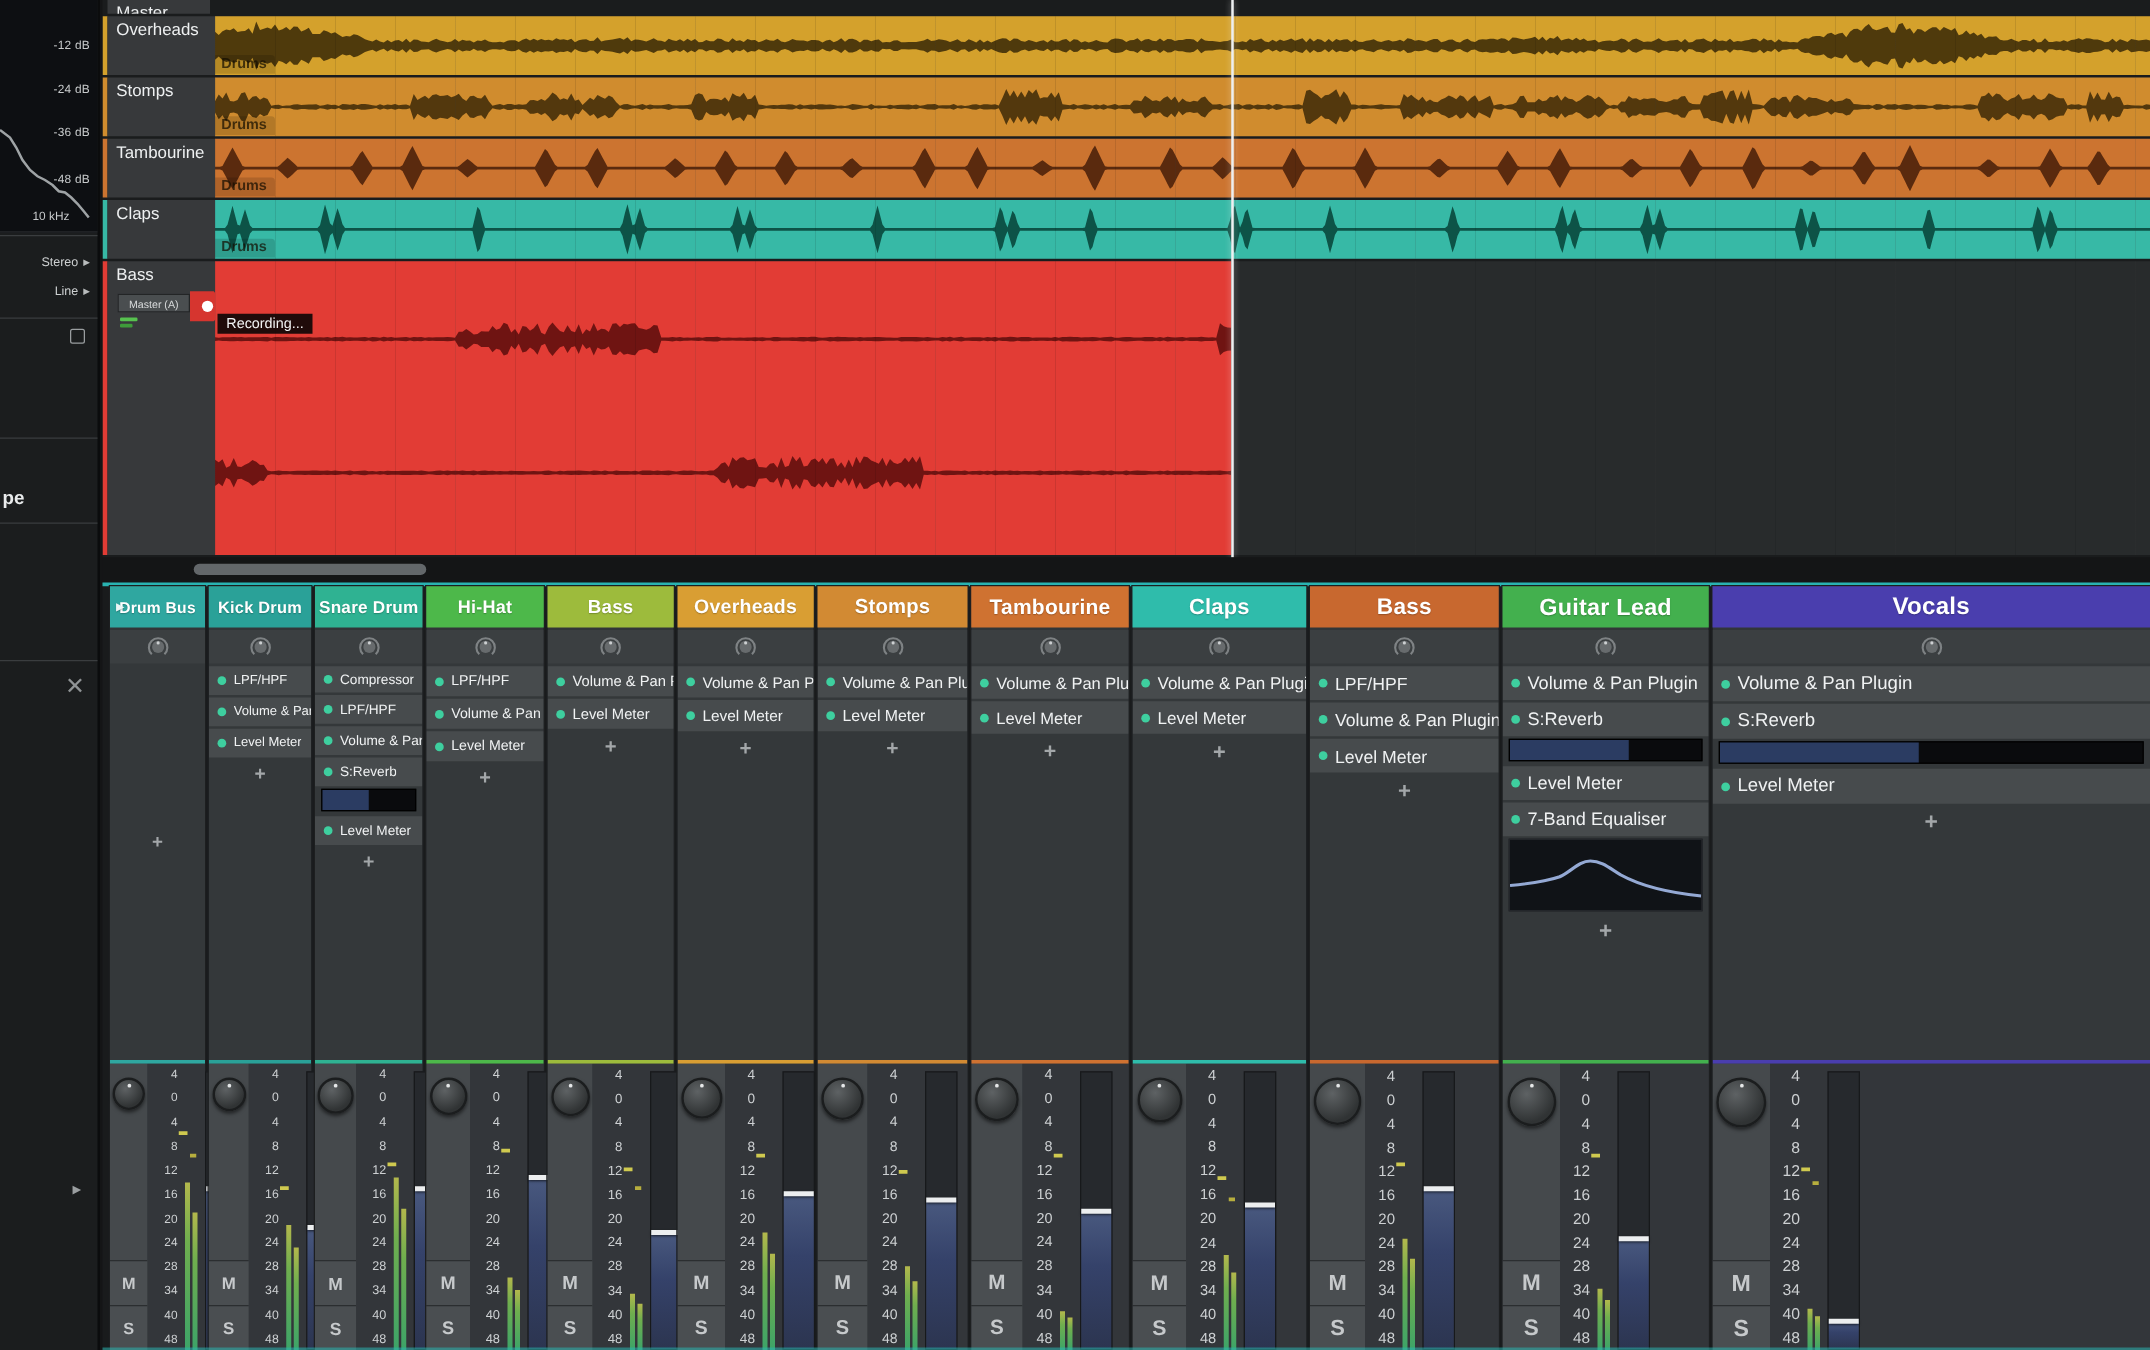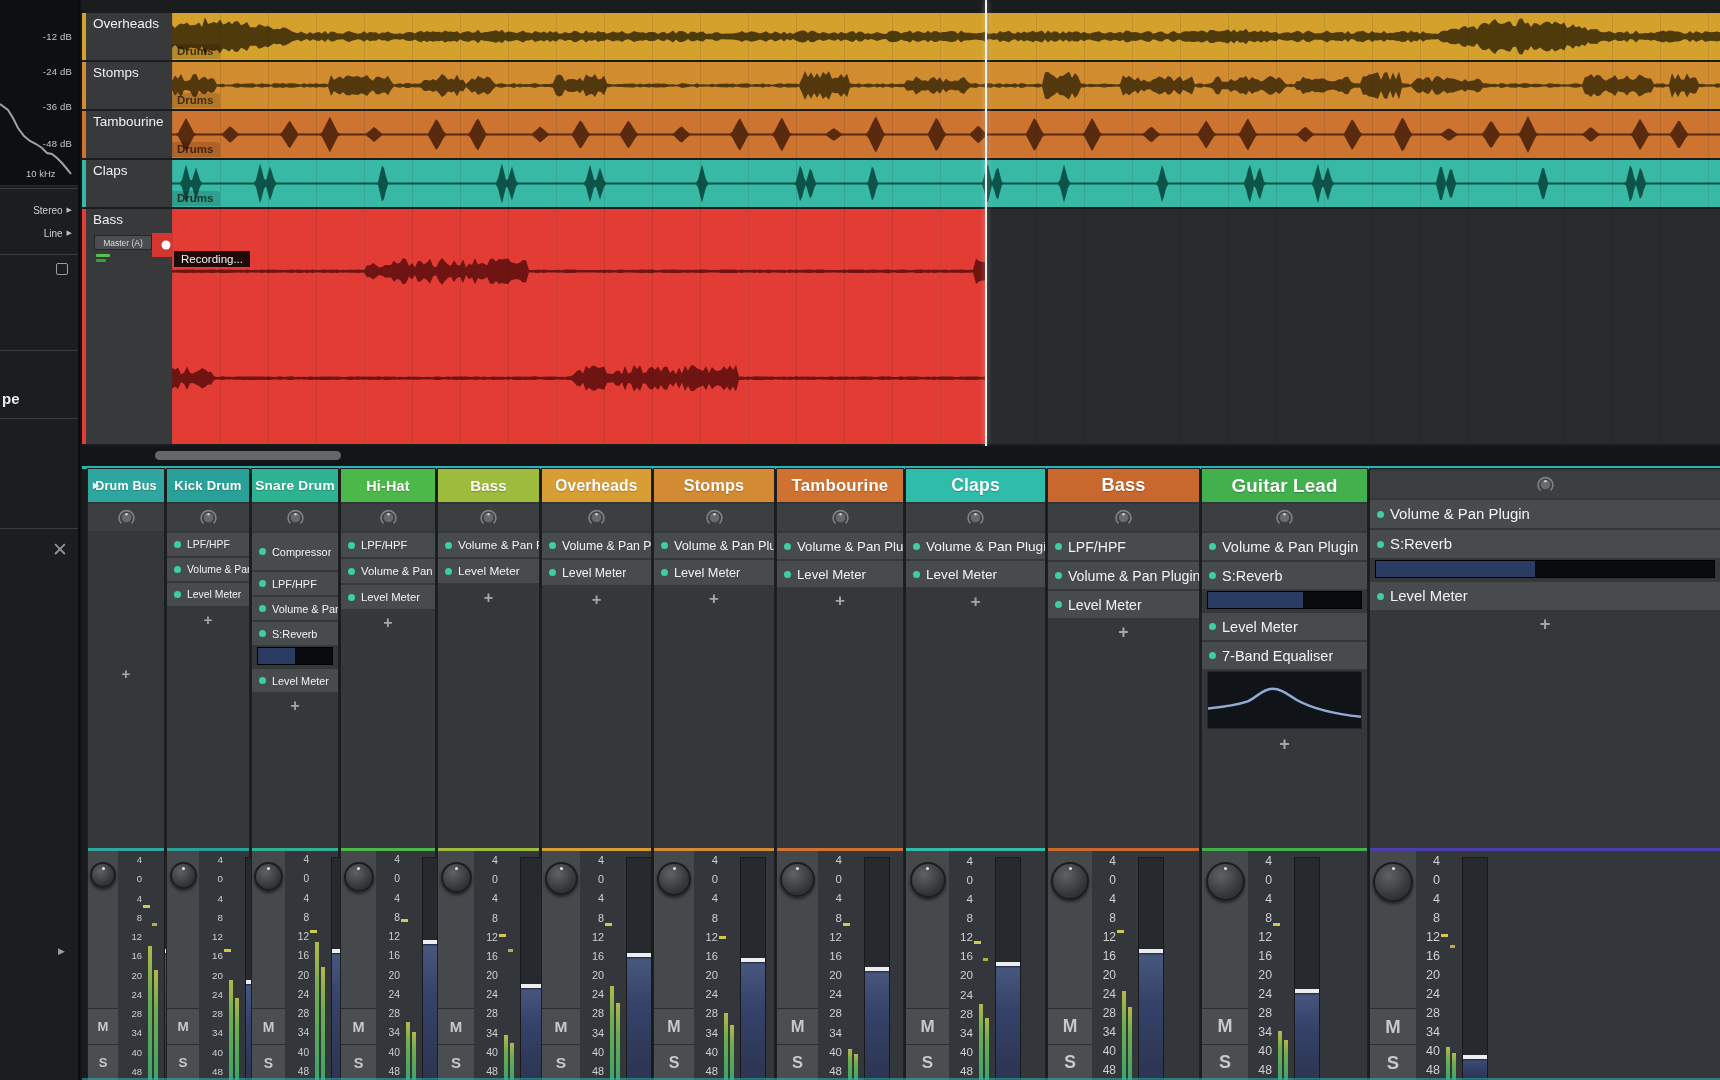--- a/index.html
+++ b/index.html
@@ -111,20 +111,25 @@
     <div class="sdiv" style="top:350px"></div>
     <div id="cut-text">pe</div>
     <div class="sdiv" style="top:418px"></div>
     <div class="sdiv" style="top:528px"></div>
     <div id="close-x">✕</div>
     <div id="bottom-arrow">▶</div>
   </aside>
 
   <div id="main">
     <section id="arrange">
+        <div class="trow" style="top:0;height:11px">
+          <div class="thead" style="left:4px;width:82px">
+            <div class="tname" style="padding-top:2px">Master</div>
+          </div>
+        </div>
         <div class="trow" style="top:13px;height:47px">
           <div class="sliver" style="background:#d4a12c"></div>
           <div class="thead">
             <div class="tname">Overheads</div>
           </div>
           <div class="lane">
             <div class="clip" style="left:0;width:1548px;background:#d4a12c">
               <svg width="1548" height="47" viewBox="0 0 1548 47" preserveAspectRatio="none">
                 <path d="M0.0 12.3 L3.0 14.9 L6.0 11.9 L9.0 10.5 L12.0 11.2 L15.0 9.6 L18.0 12.6 L21.0 11.9 L24.0 11.7 L27.0 9.5 L30.0 13.9 L33.0 4.2 L36.0 10.9 L39.0 9.9 L42.0 9.0 L45.0 10.2 L48.0 6.5 L51.0 11.4 L54.0 10.4 L57.0 8.6 L60.0 11.2 L63.0 8.2 L66.0 8.3 L69.0 12.2 L72.0 10.9 L75.0 9.1 L78.0 14.2 L81.0 14.2 L84.0 14.2 L87.0 11.2 L90.0 12.2 L93.0 13.7 L96.0 12.8 L99.0 14.8 L102.0 16.6 L105.0 15.7 L108.0 16.2 L111.0 14.3 L114.0 15.0 L117.0 16.6 L120.0 18.4 L123.0 19.4 L126.0 20.2 L129.0 18.6 L132.0 20.1 L135.0 21.0 L138.0 18.9 L141.0 20.7 L144.0 19.4 L147.0 18.9 L150.0 20.6 L153.0 17.9 L156.0 20.9 L159.0 18.5 L162.0 18.7 L165.0 20.2 L168.0 20.4 L171.0 20.7 L174.0 19.1 L177.0 18.0 L180.0 19.3 L183.0 20.0 L186.0 20.8 L189.0 20.2 L192.0 18.2 L195.0 20.4 L198.0 18.8 L201.0 19.6 L204.0 19.3 L207.0 21.0 L210.0 19.4 L213.0 19.8 L216.0 18.5 L219.0 20.1 L222.0 20.7 L225.0 20.7 L228.0 20.3 L231.0 20.9 L234.0 19.5 L237.0 19.1 L240.0 19.2 L243.0 20.6 L246.0 18.7 L249.0 17.8 L252.0 19.4 L255.0 17.9 L258.0 19.3 L261.0 18.2 L264.0 19.1 L267.0 18.8 L270.0 19.5 L273.0 17.6 L276.0 18.7 L279.0 18.4 L282.0 19.2 L285.0 17.9 L288.0 20.8 L291.0 19.2 L294.0 18.5 L297.0 18.3 L300.0 19.7 L303.0 19.5 L306.0 16.8 L309.0 20.1 L312.0 19.3 L315.0 19.0 L318.0 18.6 L321.0 17.9 L324.0 17.3 L327.0 18.8 L330.0 16.8 L333.0 20.0 L336.0 18.6 L339.0 18.8 L342.0 19.4 L345.0 20.1 L348.0 18.9 L351.0 17.6 L354.0 19.4 L357.0 19.6 L360.0 20.6 L363.0 18.0 L366.0 19.1 L369.0 19.8 L372.0 18.4 L375.0 20.2 L378.0 17.9 L381.0 19.7 L384.0 18.2 L387.0 20.7 L390.0 20.5 L393.0 18.9 L396.0 20.0 L399.0 19.9 L402.0 17.8 L405.0 18.2 L408.0 20.0 L411.0 20.5 L414.0 17.6 L417.0 19.8 L420.0 19.1 L423.0 20.6 L426.0 18.1 L429.0 19.2 L432.0 18.9 L435.0 20.7 L438.0 19.7 L441.0 18.4 L444.0 19.4 L447.0 19.5 L450.0 17.9 L453.0 20.1 L456.0 20.8 L459.0 19.8 L462.0 18.1 L465.0 19.1 L468.0 19.4 L471.0 19.3 L474.0 20.2 L477.0 19.0 L480.0 18.9 L483.0 19.3 L486.0 21.0 L489.0 19.4 L492.0 18.8 L495.0 20.7 L498.0 19.5 L501.0 17.6 L504.0 20.4 L507.0 18.1 L510.0 18.0 L513.0 19.0 L516.0 20.9 L519.0 18.8 L522.0 18.8 L525.0 20.0 L528.0 18.9 L531.0 18.6 L534.0 21.0 L537.0 20.6 L540.0 20.8 L543.0 19.3 L546.0 19.2 L549.0 20.7 L552.0 20.7 L555.0 20.5 L558.0 20.6 L561.0 20.6 L564.0 19.9 L567.0 19.4 L570.0 17.9 L573.0 19.7 L576.0 19.4 L579.0 18.3 L582.0 18.8 L585.0 19.4 L588.0 20.6 L591.0 19.5 L594.0 18.3 L597.0 20.3 L600.0 20.6 L603.0 18.4 L606.0 19.6 L609.0 21.0 L612.0 18.5 L615.0 20.9 L618.0 19.4 L621.0 20.9 L624.0 19.5 L627.0 18.3 L630.0 17.6 L633.0 17.7 L636.0 19.9 L639.0 17.8 L642.0 18.0 L645.0 19.7 L648.0 20.4 L651.0 19.0 L654.0 19.8 L657.0 20.7 L660.0 19.7 L663.0 19.2 L666.0 21.0 L669.0 18.8 L672.0 20.2 L675.0 20.2 L678.0 18.8 L681.0 18.1 L684.0 20.5 L687.0 18.4 L690.0 18.7 L693.0 20.9 L696.0 20.0 L699.0 21.0 L702.0 20.2 L705.0 18.9 L708.0 20.1 L711.0 20.7 L714.0 20.9 L717.0 18.5 L720.0 17.7 L723.0 17.9 L726.0 18.5 L729.0 20.5 L732.0 19.2 L735.0 19.0 L738.0 17.6 L741.0 20.2 L744.0 18.6 L747.0 18.2 L750.0 19.6 L753.0 19.9 L756.0 17.7 L759.0 19.9 L762.0 18.1 L765.0 18.3 L768.0 19.8 L771.0 19.0 L774.0 19.0 L777.0 18.2 L780.0 18.1 L783.0 18.6 L786.0 20.8 L789.0 17.5 L792.0 19.4 L795.0 19.7 L798.0 19.7 L801.0 20.2 L804.0 20.5 L807.0 20.0 L810.0 19.8 L813.0 18.6 L816.0 20.8 L819.0 20.7 L822.0 19.9 L825.0 20.7 L828.0 18.1 L831.0 19.6 L834.0 18.8 L837.0 17.8 L840.0 20.1 L843.0 20.8 L846.0 18.8 L849.0 20.3 L852.0 18.5 L855.0 19.8 L858.0 19.0 L861.0 17.8 L864.0 19.6 L867.0 18.5 L870.0 17.6 L873.0 20.7 L876.0 17.6 L879.0 20.1 L882.0 18.2 L885.0 18.7 L888.0 20.7 L891.0 18.2 L894.0 20.6 L897.0 18.2 L900.0 19.4 L903.0 18.6 L906.0 18.4 L909.0 20.5 L912.0 18.7 L915.0 20.3 L918.0 20.6 L921.0 19.5 L924.0 19.1 L927.0 18.3 L930.0 20.0 L933.0 20.6 L936.0 19.6 L939.0 18.9 L942.0 20.2 L945.0 19.8 L948.0 18.7 L951.0 20.2 L954.0 17.6 L957.0 18.1 L960.0 19.5 L963.0 19.0 L966.0 19.5 L969.0 20.4 L972.0 19.2 L975.0 18.2 L978.0 18.2 L981.0 20.7 L984.0 20.0 L987.0 18.8 L990.0 18.6 L993.0 20.4 L996.0 20.9 L999.0 19.0 L1002.0 18.0 L1005.0 20.0 L1008.0 20.5 L1011.0 18.8 L1014.0 18.3 L1017.0 18.6 L1020.0 17.9 L1023.0 18.0 L1026.0 18.7 L1029.0 17.6 L1032.0 17.9 L1035.0 19.7 L1038.0 16.9 L1041.0 17.1 L1044.0 17.9 L1047.0 18.5 L1050.0 18.0 L1053.0 17.4 L1056.0 16.4 L1059.0 18.9 L1062.0 16.4 L1065.0 19.6 L1068.0 17.2 L1071.0 18.0 L1074.0 15.8 L1077.0 19.4 L1080.0 18.4 L1083.0 17.8 L1086.0 19.2 L1089.0 17.2 L1092.0 19.2 L1095.0 17.8 L1098.0 19.7 L1101.0 19.4 L1104.0 18.7 L1107.0 20.9 L1110.0 20.0 L1113.0 19.5 L1116.0 19.3 L1119.0 20.0 L1122.0 19.3 L1125.0 17.8 L1128.0 18.5 L1131.0 20.8 L1134.0 18.6 L1137.0 17.8 L1140.0 19.2 L1143.0 20.6 L1146.0 20.2 L1149.0 20.3 L1152.0 19.2 L1155.0 17.6 L1158.0 19.5 L1161.0 20.1 L1164.0 19.3 L1167.0 19.2 L1170.0 18.7 L1173.0 20.7 L1176.0 18.1 L1179.0 20.9 L1182.0 20.5 L1185.0 18.6 L1188.0 18.4 L1191.0 17.7 L1194.0 19.5 L1197.0 20.6 L1200.0 17.9 L1203.0 19.7 L1206.0 19.4 L1209.0 20.2 L1212.0 17.9 L1215.0 20.5 L1218.0 19.8 L1221.0 20.1 L1224.0 19.3 L1227.0 19.0 L1230.0 18.0 L1233.0 18.2 L1236.0 20.2 L1239.0 17.5 L1242.0 19.4 L1245.0 18.7 L1248.0 21.0 L1251.0 18.3 L1254.0 20.3 L1257.0 20.2 L1260.0 20.8 L1263.0 20.5 L1266.0 21.0 L1269.0 18.6 L1272.0 17.6 L1275.0 17.9 L1278.0 16.2 L1281.0 15.7 L1284.0 15.8 L1287.0 16.7 L1290.0 14.0 L1293.0 13.1 L1296.0 14.9 L1299.0 13.8 L1302.0 13.2 L1305.0 16.7 L1308.0 12.3 L1311.0 10.1 L1314.0 10.0 L1317.0 11.8 L1320.0 8.3 L1323.0 6.1 L1326.0 10.0 L1329.0 11.1 L1332.0 10.4 L1335.0 9.1 L1338.0 8.3 L1341.0 12.9 L1344.0 13.2 L1347.0 6.3 L1350.0 5.3 L1353.0 10.8 L1356.0 9.5 L1359.0 13.9 L1362.0 10.1 L1365.0 10.5 L1368.0 12.5 L1371.0 10.3 L1374.0 8.7 L1377.0 8.8 L1380.0 11.6 L1383.0 8.6 L1386.0 9.9 L1389.0 11.4 L1392.0 9.4 L1395.0 15.1 L1398.0 14.1 L1401.0 11.3 L1404.0 14.6 L1407.0 13.0 L1410.0 15.5 L1413.0 13.9 L1416.0 17.7 L1419.0 16.1 L1422.0 16.3 L1425.0 16.0 L1428.0 18.7 L1431.0 19.3 L1434.0 19.2 L1437.0 17.9 L1440.0 19.3 L1443.0 20.4 L1446.0 18.9 L1449.0 18.9 L1452.0 20.0 L1455.0 18.0 L1458.0 20.9 L1461.0 20.5 L1464.0 17.6 L1467.0 20.6 L1470.0 20.6 L1473.0 19.9 L1476.0 20.3 L1479.0 19.2 L1482.0 20.3 L1485.0 18.9 L1488.0 18.5 L1491.0 17.6 L1494.0 18.7 L1497.0 17.6 L1500.0 17.7 L1503.0 18.5 L1506.0 18.6 L1509.0 19.3 L1512.0 20.7 L1515.0 20.4 L1518.0 17.9 L1521.0 20.6 L1524.0 18.3 L1527.0 19.3 L1530.0 20.5 L1533.0 18.2 L1536.0 18.7 L1539.0 19.3 L1542.0 19.0 L1545.0 18.5 L1548.0 19.3 L1548.0 27.7 L1545.0 28.5 L1542.0 28.0 L1539.0 27.7 L1536.0 28.3 L1533.0 28.8 L1530.0 26.5 L1527.0 27.7 L1524.0 28.7 L1521.0 26.4 L1518.0 29.1 L1515.0 26.6 L1512.0 26.3 L1509.0 27.7 L1506.0 28.4 L1503.0 28.5 L1500.0 29.3 L1497.0 29.4 L1494.0 28.3 L1491.0 29.4 L1488.0 28.5 L1485.0 28.1 L1482.0 26.7 L1479.0 27.8 L1476.0 26.7 L1473.0 27.1 L1470.0 26.4 L1467.0 26.4 L1464.0 29.4 L1461.0 26.5 L1458.0 26.1 L1455.0 29.0 L1452.0 27.0 L1449.0 28.1 L1446.0 28.1 L1443.0 26.6 L1440.0 27.7 L1437.0 29.1 L1434.0 27.8 L1431.0 27.7 L1428.0 28.3 L1425.0 31.0 L1422.0 30.7 L1419.0 30.9 L1416.0 29.3 L1413.0 33.1 L1410.0 31.5 L1407.0 34.0 L1404.0 32.4 L1401.0 35.7 L1398.0 32.9 L1395.0 31.9 L1392.0 37.6 L1389.0 35.6 L1386.0 37.1 L1383.0 38.4 L1380.0 35.4 L1377.0 38.2 L1374.0 38.3 L1371.0 36.7 L1368.0 34.5 L1365.0 36.5 L1362.0 36.9 L1359.0 33.1 L1356.0 37.5 L1353.0 36.2 L1350.0 41.7 L1347.0 40.7 L1344.0 33.8 L1341.0 34.1 L1338.0 38.7 L1335.0 37.9 L1332.0 36.6 L1329.0 35.9 L1326.0 37.0 L1323.0 40.9 L1320.0 38.7 L1317.0 35.2 L1314.0 37.0 L1311.0 36.9 L1308.0 34.7 L1305.0 30.3 L1302.0 33.8 L1299.0 33.2 L1296.0 32.1 L1293.0 33.9 L1290.0 33.0 L1287.0 30.3 L1284.0 31.2 L1281.0 31.3 L1278.0 30.8 L1275.0 29.1 L1272.0 29.4 L1269.0 28.4 L1266.0 26.0 L1263.0 26.5 L1260.0 26.2 L1257.0 26.8 L1254.0 26.7 L1251.0 28.7 L1248.0 26.0 L1245.0 28.3 L1242.0 27.6 L1239.0 29.5 L1236.0 26.8 L1233.0 28.8 L1230.0 29.0 L1227.0 28.0 L1224.0 27.7 L1221.0 26.9 L1218.0 27.2 L1215.0 26.5 L1212.0 29.1 L1209.0 26.8 L1206.0 27.6 L1203.0 27.3 L1200.0 29.1 L1197.0 26.4 L1194.0 27.5 L1191.0 29.3 L1188.0 28.6 L1185.0 28.4 L1182.0 26.5 L1179.0 26.1 L1176.0 28.9 L1173.0 26.3 L1170.0 28.3 L1167.0 27.8 L1164.0 27.7 L1161.0 26.9 L1158.0 27.5 L1155.0 29.4 L1152.0 27.8 L1149.0 26.7 L1146.0 26.8 L1143.0 26.4 L1140.0 27.8 L1137.0 29.2 L1134.0 28.4 L1131.0 26.2 L1128.0 28.5 L1125.0 29.2 L1122.0 27.7 L1119.0 27.0 L1116.0 27.7 L1113.0 27.5 L1110.0 27.0 L1107.0 26.1 L1104.0 28.3 L1101.0 27.6 L1098.0 27.3 L1095.0 29.2 L1092.0 27.8 L1089.0 29.8 L1086.0 27.8 L1083.0 29.2 L1080.0 28.6 L1077.0 27.6 L1074.0 31.2 L1071.0 29.0 L1068.0 29.8 L1065.0 27.4 L1062.0 30.6 L1059.0 28.1 L1056.0 30.6 L1053.0 29.6 L1050.0 29.0 L1047.0 28.5 L1044.0 29.1 L1041.0 29.9 L1038.0 30.1 L1035.0 27.3 L1032.0 29.1 L1029.0 29.4 L1026.0 28.3 L1023.0 29.0 L1020.0 29.1 L1017.0 28.4 L1014.0 28.7 L1011.0 28.2 L1008.0 26.5 L1005.0 27.0 L1002.0 29.0 L999.0 28.0 L996.0 26.1 L993.0 26.6 L990.0 28.4 L987.0 28.2 L984.0 27.0 L981.0 26.3 L978.0 28.8 L975.0 28.8 L972.0 27.8 L969.0 26.6 L966.0 27.5 L963.0 28.0 L960.0 27.5 L957.0 28.9 L954.0 29.4 L951.0 26.8 L948.0 28.3 L945.0 27.2 L942.0 26.8 L939.0 28.1 L936.0 27.4 L933.0 26.4 L930.0 27.0 L927.0 28.7 L924.0 27.9 L921.0 27.5 L918.0 26.4 L915.0 26.7 L912.0 28.3 L909.0 26.5 L906.0 28.6 L903.0 28.4 L900.0 27.6 L897.0 28.8 L894.0 26.4 L891.0 28.8 L888.0 26.3 L885.0 28.3 L882.0 28.8 L879.0 26.9 L876.0 29.4 L873.0 26.3 L870.0 29.4 L867.0 28.5 L864.0 27.4 L861.0 29.2 L858.0 28.0 L855.0 27.2 L852.0 28.5 L849.0 26.7 L846.0 28.2 L843.0 26.2 L840.0 26.9 L837.0 29.2 L834.0 28.2 L831.0 27.4 L828.0 28.9 L825.0 26.3 L822.0 27.1 L819.0 26.3 L816.0 26.2 L813.0 28.4 L810.0 27.2 L807.0 27.0 L804.0 26.5 L801.0 26.8 L798.0 27.3 L795.0 27.3 L792.0 27.6 L789.0 29.5 L786.0 26.2 L783.0 28.4 L780.0 28.9 L777.0 28.8 L774.0 28.0 L771.0 28.0 L768.0 27.2 L765.0 28.7 L762.0 28.9 L759.0 27.1 L756.0 29.3 L753.0 27.1 L750.0 27.4 L747.0 28.8 L744.0 28.4 L741.0 26.8 L738.0 29.4 L735.0 28.0 L732.0 27.8 L729.0 26.5 L726.0 28.5 L723.0 29.1 L720.0 29.3 L717.0 28.5 L714.0 26.1 L711.0 26.3 L708.0 26.9 L705.0 28.1 L702.0 26.8 L699.0 26.0 L696.0 27.0 L693.0 26.1 L690.0 28.3 L687.0 28.6 L684.0 26.5 L681.0 28.9 L678.0 28.2 L675.0 26.8 L672.0 26.8 L669.0 28.2 L666.0 26.0 L663.0 27.8 L660.0 27.3 L657.0 26.3 L654.0 27.2 L651.0 28.0 L648.0 26.6 L645.0 27.3 L642.0 29.0 L639.0 29.2 L636.0 27.1 L633.0 29.3 L630.0 29.4 L627.0 28.7 L624.0 27.5 L621.0 26.1 L618.0 27.6 L615.0 26.1 L612.0 28.5 L609.0 26.0 L606.0 27.4 L603.0 28.6 L600.0 26.4 L597.0 26.7 L594.0 28.7 L591.0 27.5 L588.0 26.4 L585.0 27.6 L582.0 28.2 L579.0 28.7 L576.0 27.6 L573.0 27.3 L570.0 29.1 L567.0 27.6 L564.0 27.1 L561.0 26.4 L558.0 26.4 L555.0 26.5 L552.0 26.3 L549.0 26.3 L546.0 27.8 L543.0 27.7 L540.0 26.2 L537.0 26.4 L534.0 26.0 L531.0 28.4 L528.0 28.1 L525.0 27.0 L522.0 28.2 L519.0 28.2 L516.0 26.1 L513.0 28.0 L510.0 29.0 L507.0 28.9 L504.0 26.6 L501.0 29.4 L498.0 27.5 L495.0 26.3 L492.0 28.2 L489.0 27.6 L486.0 26.0 L483.0 27.7 L480.0 28.1 L477.0 28.0 L474.0 26.8 L471.0 27.7 L468.0 27.6 L465.0 27.9 L462.0 28.9 L459.0 27.2 L456.0 26.2 L453.0 26.9 L450.0 29.1 L447.0 27.5 L444.0 27.6 L441.0 28.6 L438.0 27.3 L435.0 26.3 L432.0 28.1 L429.0 27.8 L426.0 28.9 L423.0 26.4 L420.0 27.9 L417.0 27.2 L414.0 29.4 L411.0 26.5 L408.0 27.0 L405.0 28.8 L402.0 29.2 L399.0 27.1 L396.0 27.0 L393.0 28.1 L390.0 26.5 L387.0 26.3 L384.0 28.8 L381.0 27.3 L378.0 29.1 L375.0 26.8 L372.0 28.6 L369.0 27.2 L366.0 27.9 L363.0 29.0 L360.0 26.4 L357.0 27.4 L354.0 27.6 L351.0 29.4 L348.0 28.1 L345.0 26.9 L342.0 27.6 L339.0 28.2 L336.0 28.4 L333.0 27.0 L330.0 30.2 L327.0 28.2 L324.0 29.7 L321.0 29.1 L318.0 28.4 L315.0 28.0 L312.0 27.7 L309.0 26.9 L306.0 30.2 L303.0 27.5 L300.0 27.3 L297.0 28.7 L294.0 28.5 L291.0 27.8 L288.0 26.2 L285.0 29.1 L282.0 27.8 L279.0 28.6 L276.0 28.3 L273.0 29.4 L270.0 27.5 L267.0 28.2 L264.0 27.9 L261.0 28.8 L258.0 27.7 L255.0 29.1 L252.0 27.6 L249.0 29.2 L246.0 28.3 L243.0 26.4 L240.0 27.8 L237.0 27.9 L234.0 27.5 L231.0 26.1 L228.0 26.7 L225.0 26.3 L222.0 26.3 L219.0 26.9 L216.0 28.5 L213.0 27.2 L210.0 27.6 L207.0 26.0 L204.0 27.7 L201.0 27.4 L198.0 28.2 L195.0 26.6 L192.0 28.8 L189.0 26.8 L186.0 26.2 L183.0 27.0 L180.0 27.7 L177.0 29.0 L174.0 27.9 L171.0 26.3 L168.0 26.6 L165.0 26.8 L162.0 28.3 L159.0 28.5 L156.0 26.1 L153.0 29.1 L150.0 26.4 L147.0 28.1 L144.0 27.6 L141.0 26.3 L138.0 28.1 L135.0 26.0 L132.0 26.9 L129.0 28.4 L126.0 26.8 L123.0 27.6 L120.0 28.6 L117.0 30.4 L114.0 32.0 L111.0 32.7 L108.0 30.8 L105.0 31.3 L102.0 30.4 L99.0 32.2 L96.0 34.2 L93.0 33.3 L90.0 34.8 L87.0 35.8 L84.0 32.8 L81.0 32.8 L78.0 32.8 L75.0 37.9 L72.0 36.1 L69.0 34.8 L66.0 38.7 L63.0 38.8 L60.0 35.8 L57.0 38.4 L54.0 36.6 L51.0 35.6 L48.0 40.5 L45.0 36.8 L42.0 38.0 L39.0 37.1 L36.0 36.1 L33.0 42.8 L30.0 33.1 L27.0 37.5 L24.0 35.3 L21.0 35.1 L18.0 34.4 L15.0 37.4 L12.0 35.8 L9.0 36.5 L6.0 35.1 L3.0 32.1 L0.0 34.7 Z" fill="#4f3a0c"></path>
               </svg>
@@ -321,21 +326,21 @@
             <span>Snare Drum</span>
           </div>
           <div class="knobrow">
             <svg width="19" height="19" viewBox="0 0 18 18">
               <path d="M4.2 14.6 A 7 7 0 1 1 13.8 14.6" stroke="#7e8284" fill="none" stroke-width="1.6"></path>
               <circle cx="9" cy="9" r="4.6" fill="#676b6d"></circle>
               <circle cx="9" cy="6" r="1.2" fill="#cdd0d2"></circle>
             </svg>
           </div>
           <div class="rack">
-            <div class="prow" style="height:37px">
+            <div class="prow" style="height:21px">
               <span class="pdot"></span>
               <span class="plabel" style="font-size:10.9px">Compressor</span>
             </div>
             <div class="prow" style="height:23px">
               <span class="pdot"></span>
               <span class="plabel" style="font-size:10.9px">LPF/HPF</span>
             </div>
             <div class="prow" style="height:23px">
               <span class="pdot"></span>
               <span class="plabel" style="font-size:10.9px">Volume &amp; Pan Plugin</span>
@@ -844,20 +849,23 @@
               </div>
               <div class="peak" style="top:72px"></div>
               <div class="ftrack">
                 <div class="fbody" style="top:60%"></div>
                 <div class="fcap" style="top:calc(60% - 2px)"></div>
               </div>
             </div>
           </div>
         </div>
         <div class="strip grow" style="">
+          <div class="chead" style="background:#4a3eae;font-size:19.3px">
+            <span>Vocals</span>
+          </div>
           <div class="knobrow">
             <svg width="19" height="19" viewBox="0 0 18 18">
               <path d="M4.2 14.6 A 7 7 0 1 1 13.8 14.6" stroke="#7e8284" fill="none" stroke-width="1.6"></path>
               <circle cx="9" cy="9" r="4.6" fill="#676b6d"></circle>
               <circle cx="9" cy="6" r="1.2" fill="#cdd0d2"></circle>
             </svg>
           </div>
           <div class="rack">
             <div class="prow" style="height:28px">
               <span class="pdot"></span>

